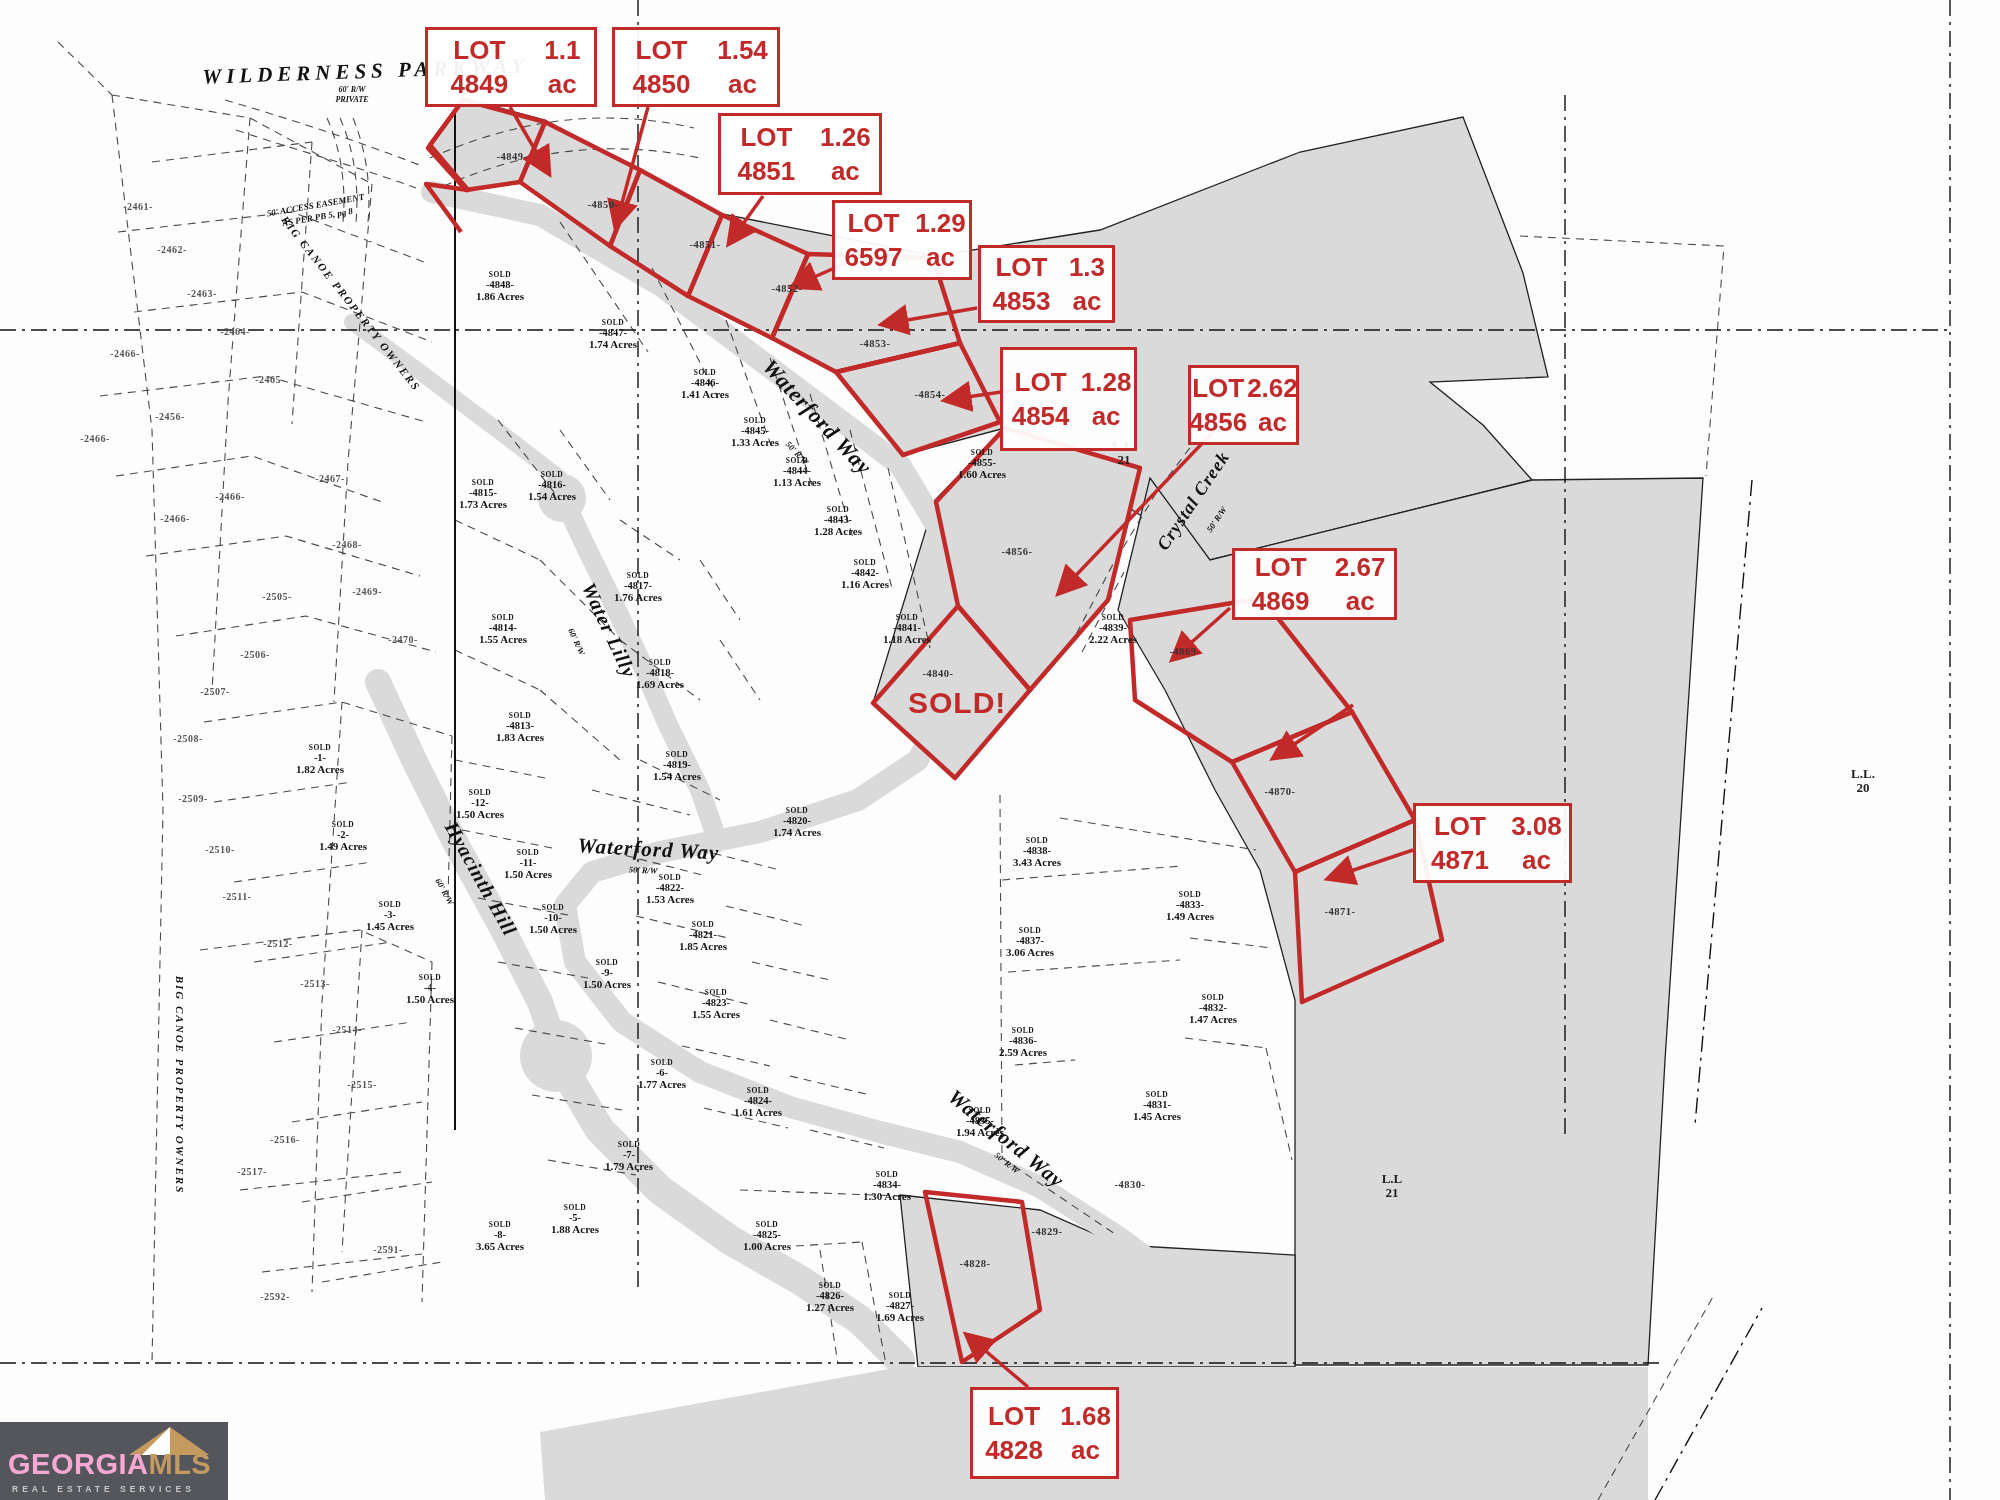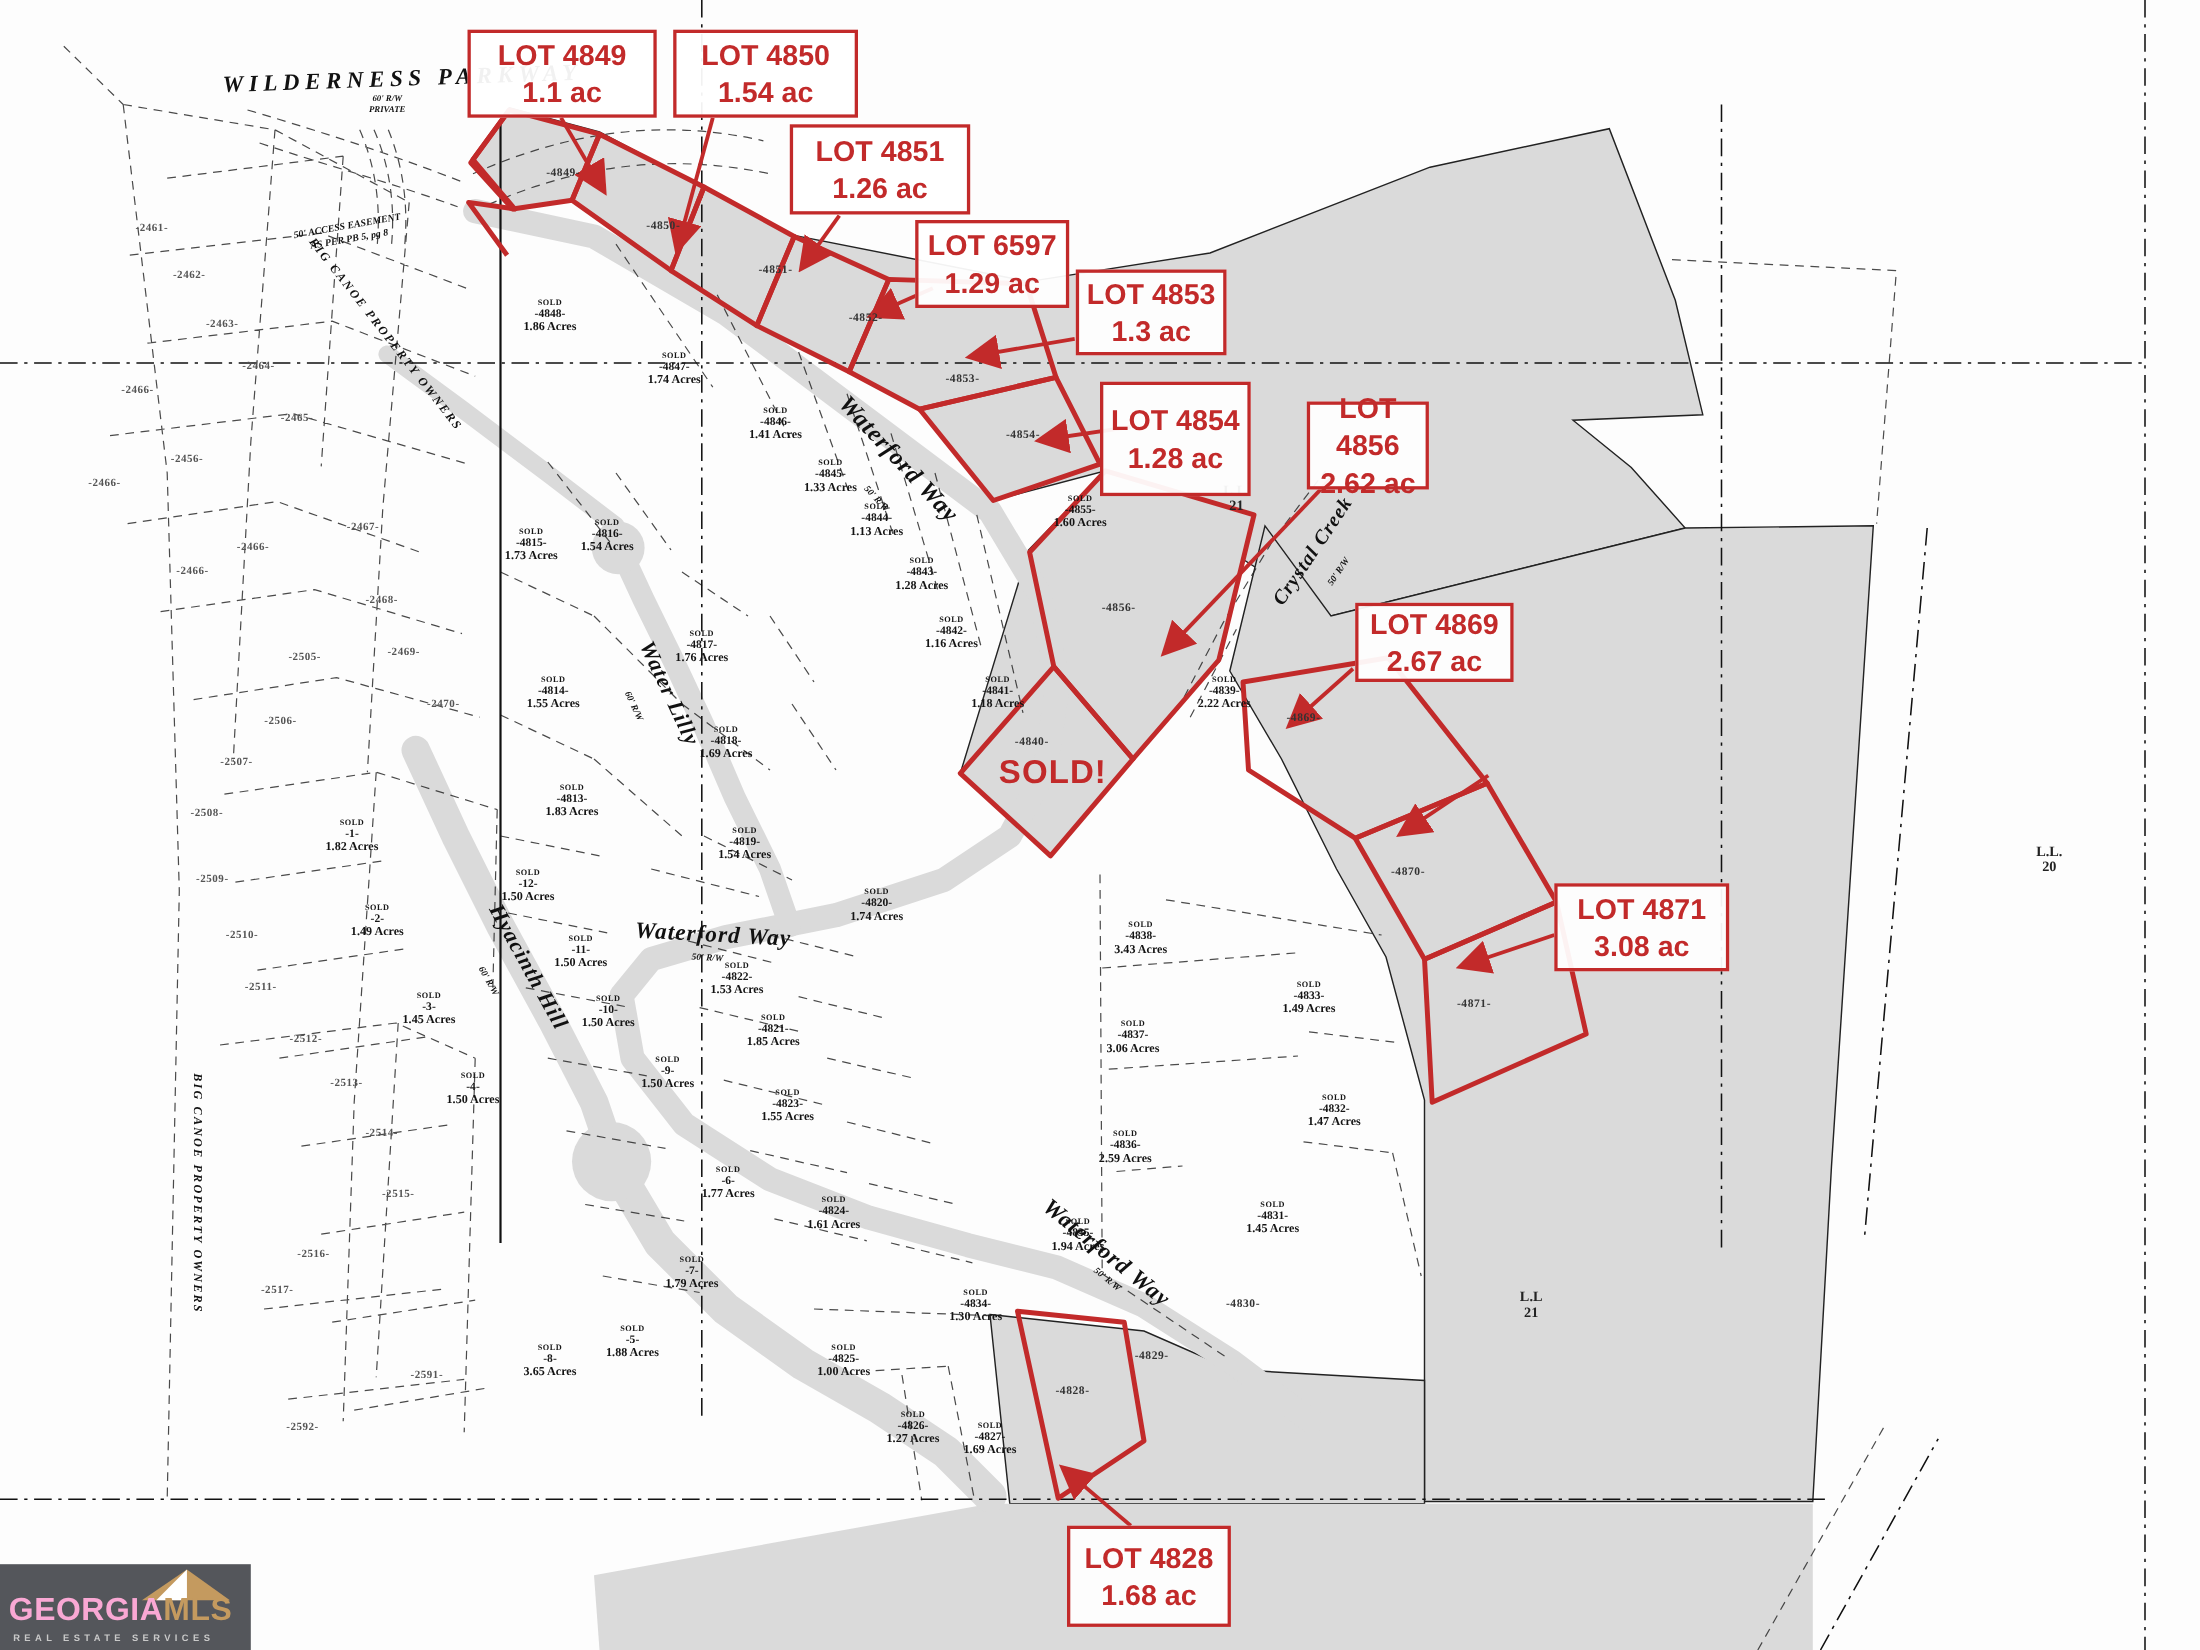--- a/index.html
+++ b/index.html
@@ -1,21 +1,21 @@
 <!DOCTYPE html>
 <html><head>
 <meta charset="utf-8">
 <style>
   :root{ --red:#c22a2a; --ink:#1c1c1c; --gray:#dadada; }
   html,body{margin:0;padding:0;background:#fff;}
   #stage{position:relative;width:2000px;height:1500px;background:#fdfdfd;overflow:hidden;
          font-family:"Liberation Sans",sans-serif;}
   #map-svg{position:absolute;left:0;top:0;}
   .callout{position:absolute;z-index:6;border:3px solid var(--red);background:rgba(255,255,255,.94);
-           display:flex;flex-direction:column;align-items:center;justify-content:center;
+           display:flex;flex-direction:row;align-items:center;justify-content:center;
            color:var(--red);font:700 26px/1.32 "Liberation Sans",sans-serif;text-align:center;
            box-sizing:border-box;}
   #sold-flag{position:absolute;z-index:5;color:var(--red);font:700 30px "Liberation Sans",sans-serif;
              letter-spacing:1px;}
   
   text{user-select:none;}
   .pl{font-family:"Liberation Serif",serif;font-weight:700;fill:#141414;text-anchor:middle;}
   .pl .t-sold{font-size:7.5px;letter-spacing:.5px;}
   .pl .t-id{font-size:10.5px;}
   .pl .t-ac{font-size:11px;}
@@ -296,21 +296,21 @@
   <span>1.3 ac</span>
 </div>
 <div class="callout" style="left:1000px;top:347px;width:137px;height:104px">
   <span>LOT 4854</span>
   <span>1.28 ac</span>
 </div>
 <div class="callout" style="left:1188px;top:365px;width:111px;height:80px">
   <span>LOT 4856</span>
   <span>2.62 ac</span>
 </div>
-<div class="callout" style="left:1232px;top:548px;width:144px;height:72px">
+<div class="callout" style="left:1232px;top:548px;width:165px;height:72px">
   <span>LOT 4869</span>
   <span>2.67 ac</span>
 </div>
 <div class="callout" style="left:1413px;top:803px;width:159px;height:80px">
   <span>LOT 4871</span>
   <span>3.08 ac</span>
 </div>
 <div class="callout" style="left:970px;top:1387px;width:149px;height:92px">
   <span>LOT 4828</span>
   <span>1.68 ac</span>

